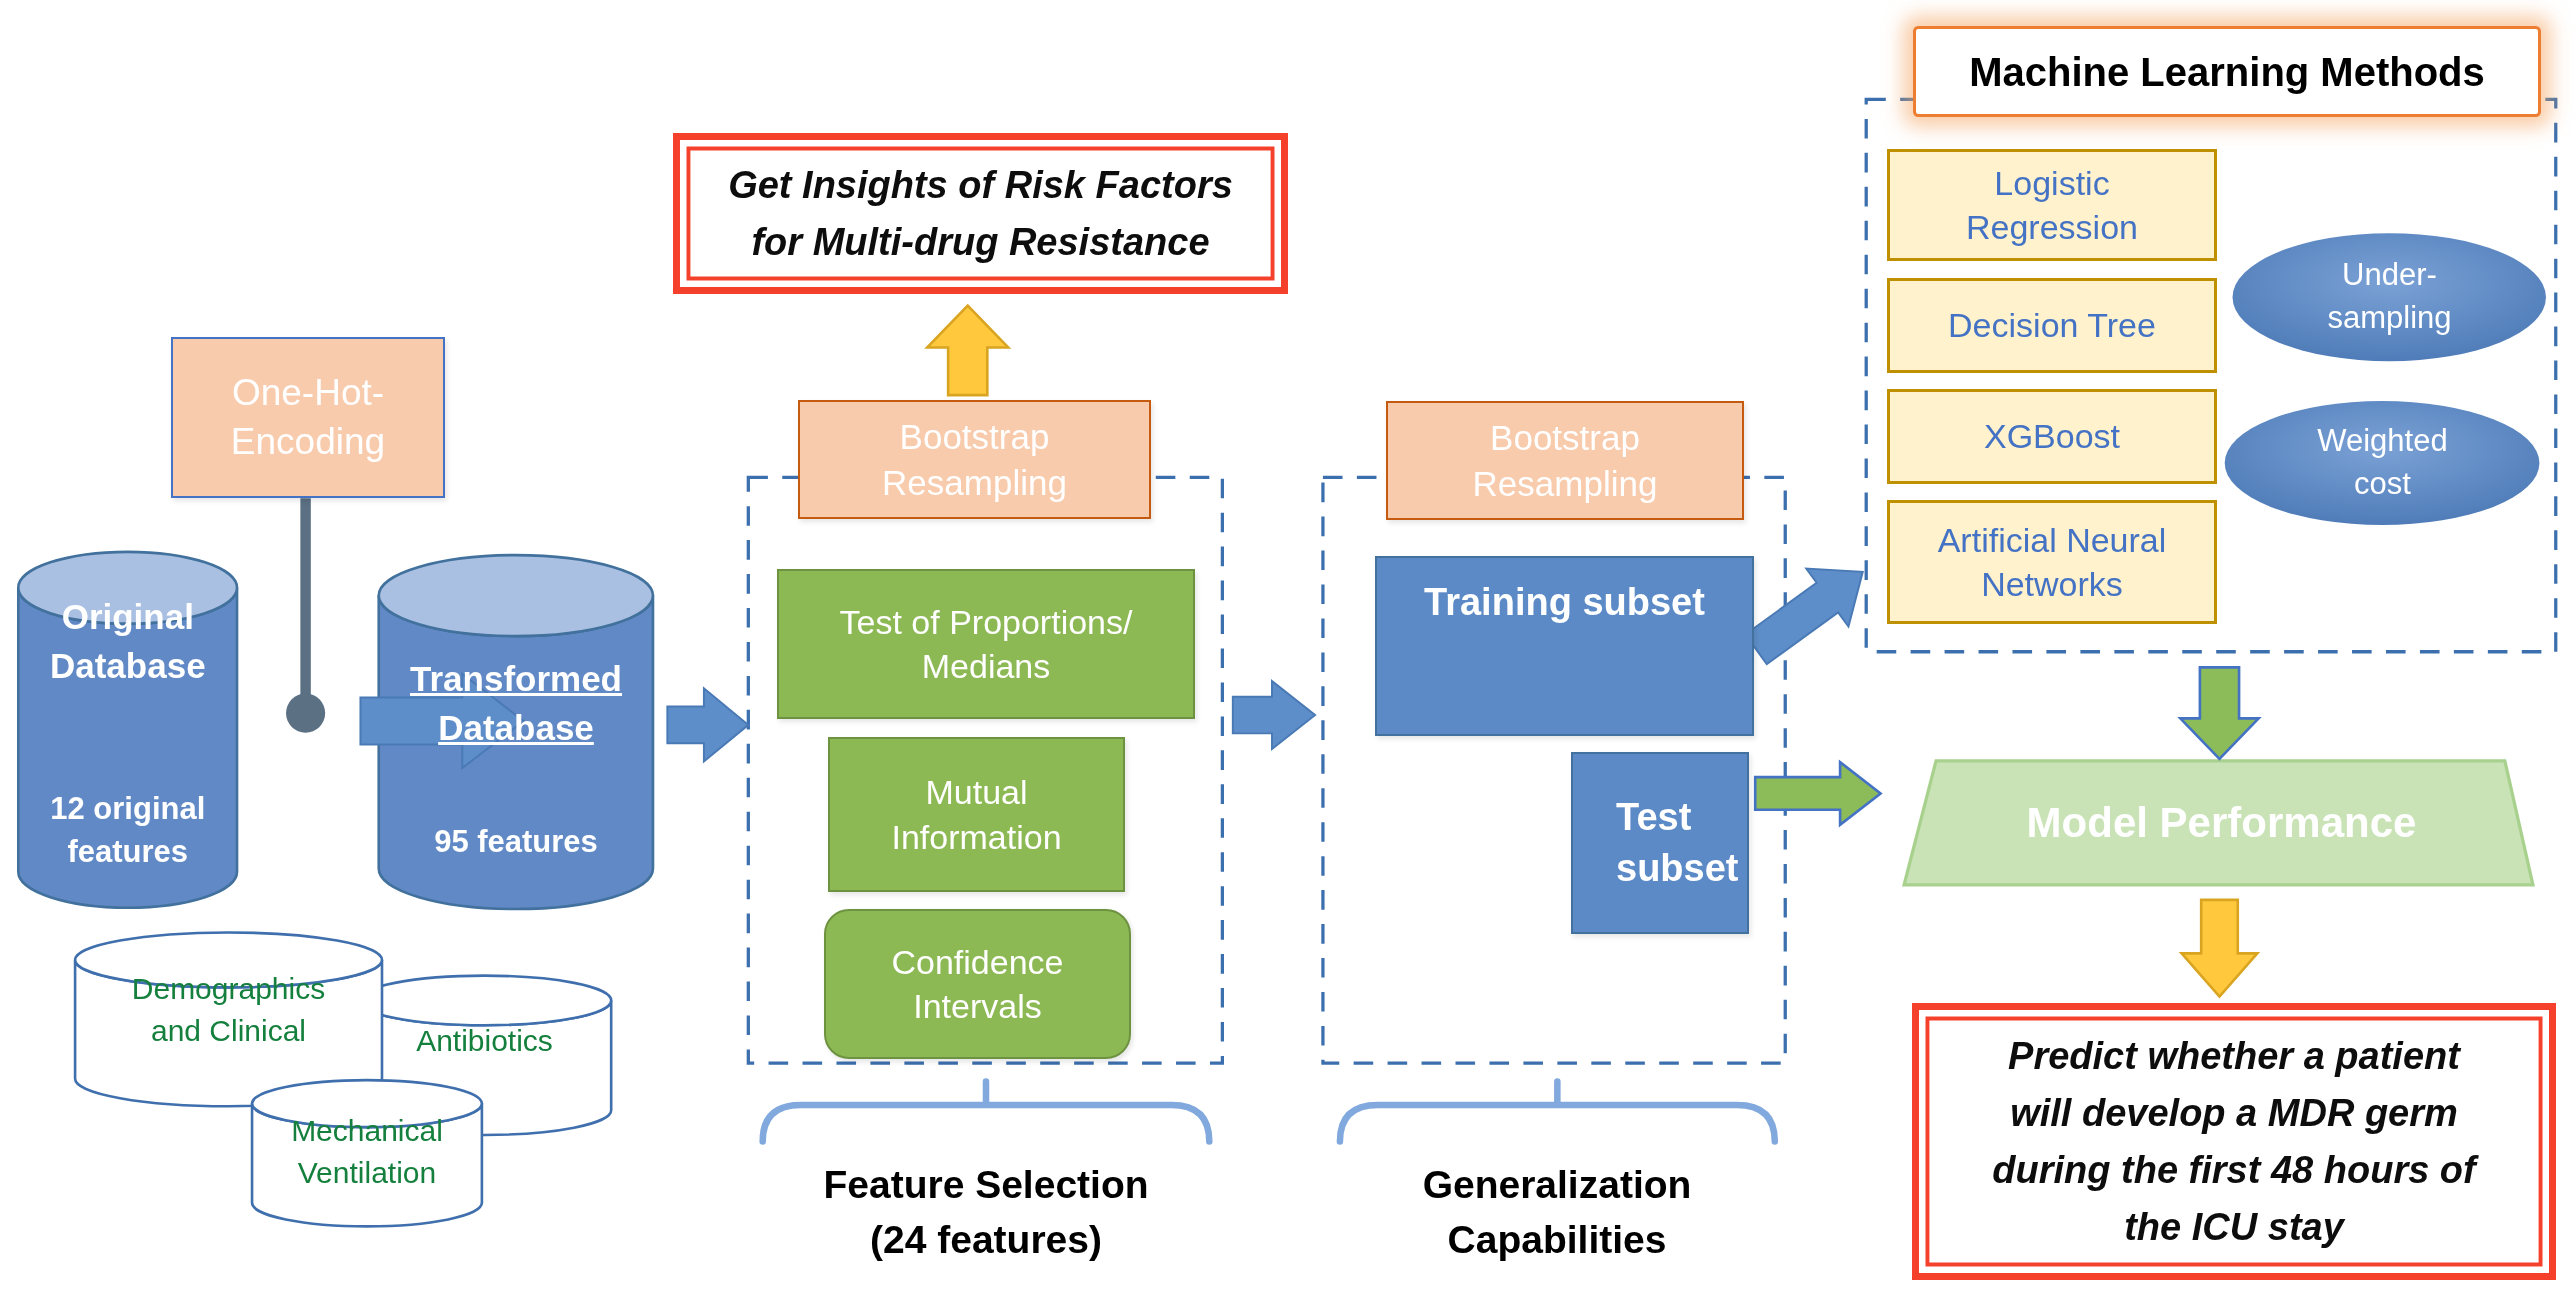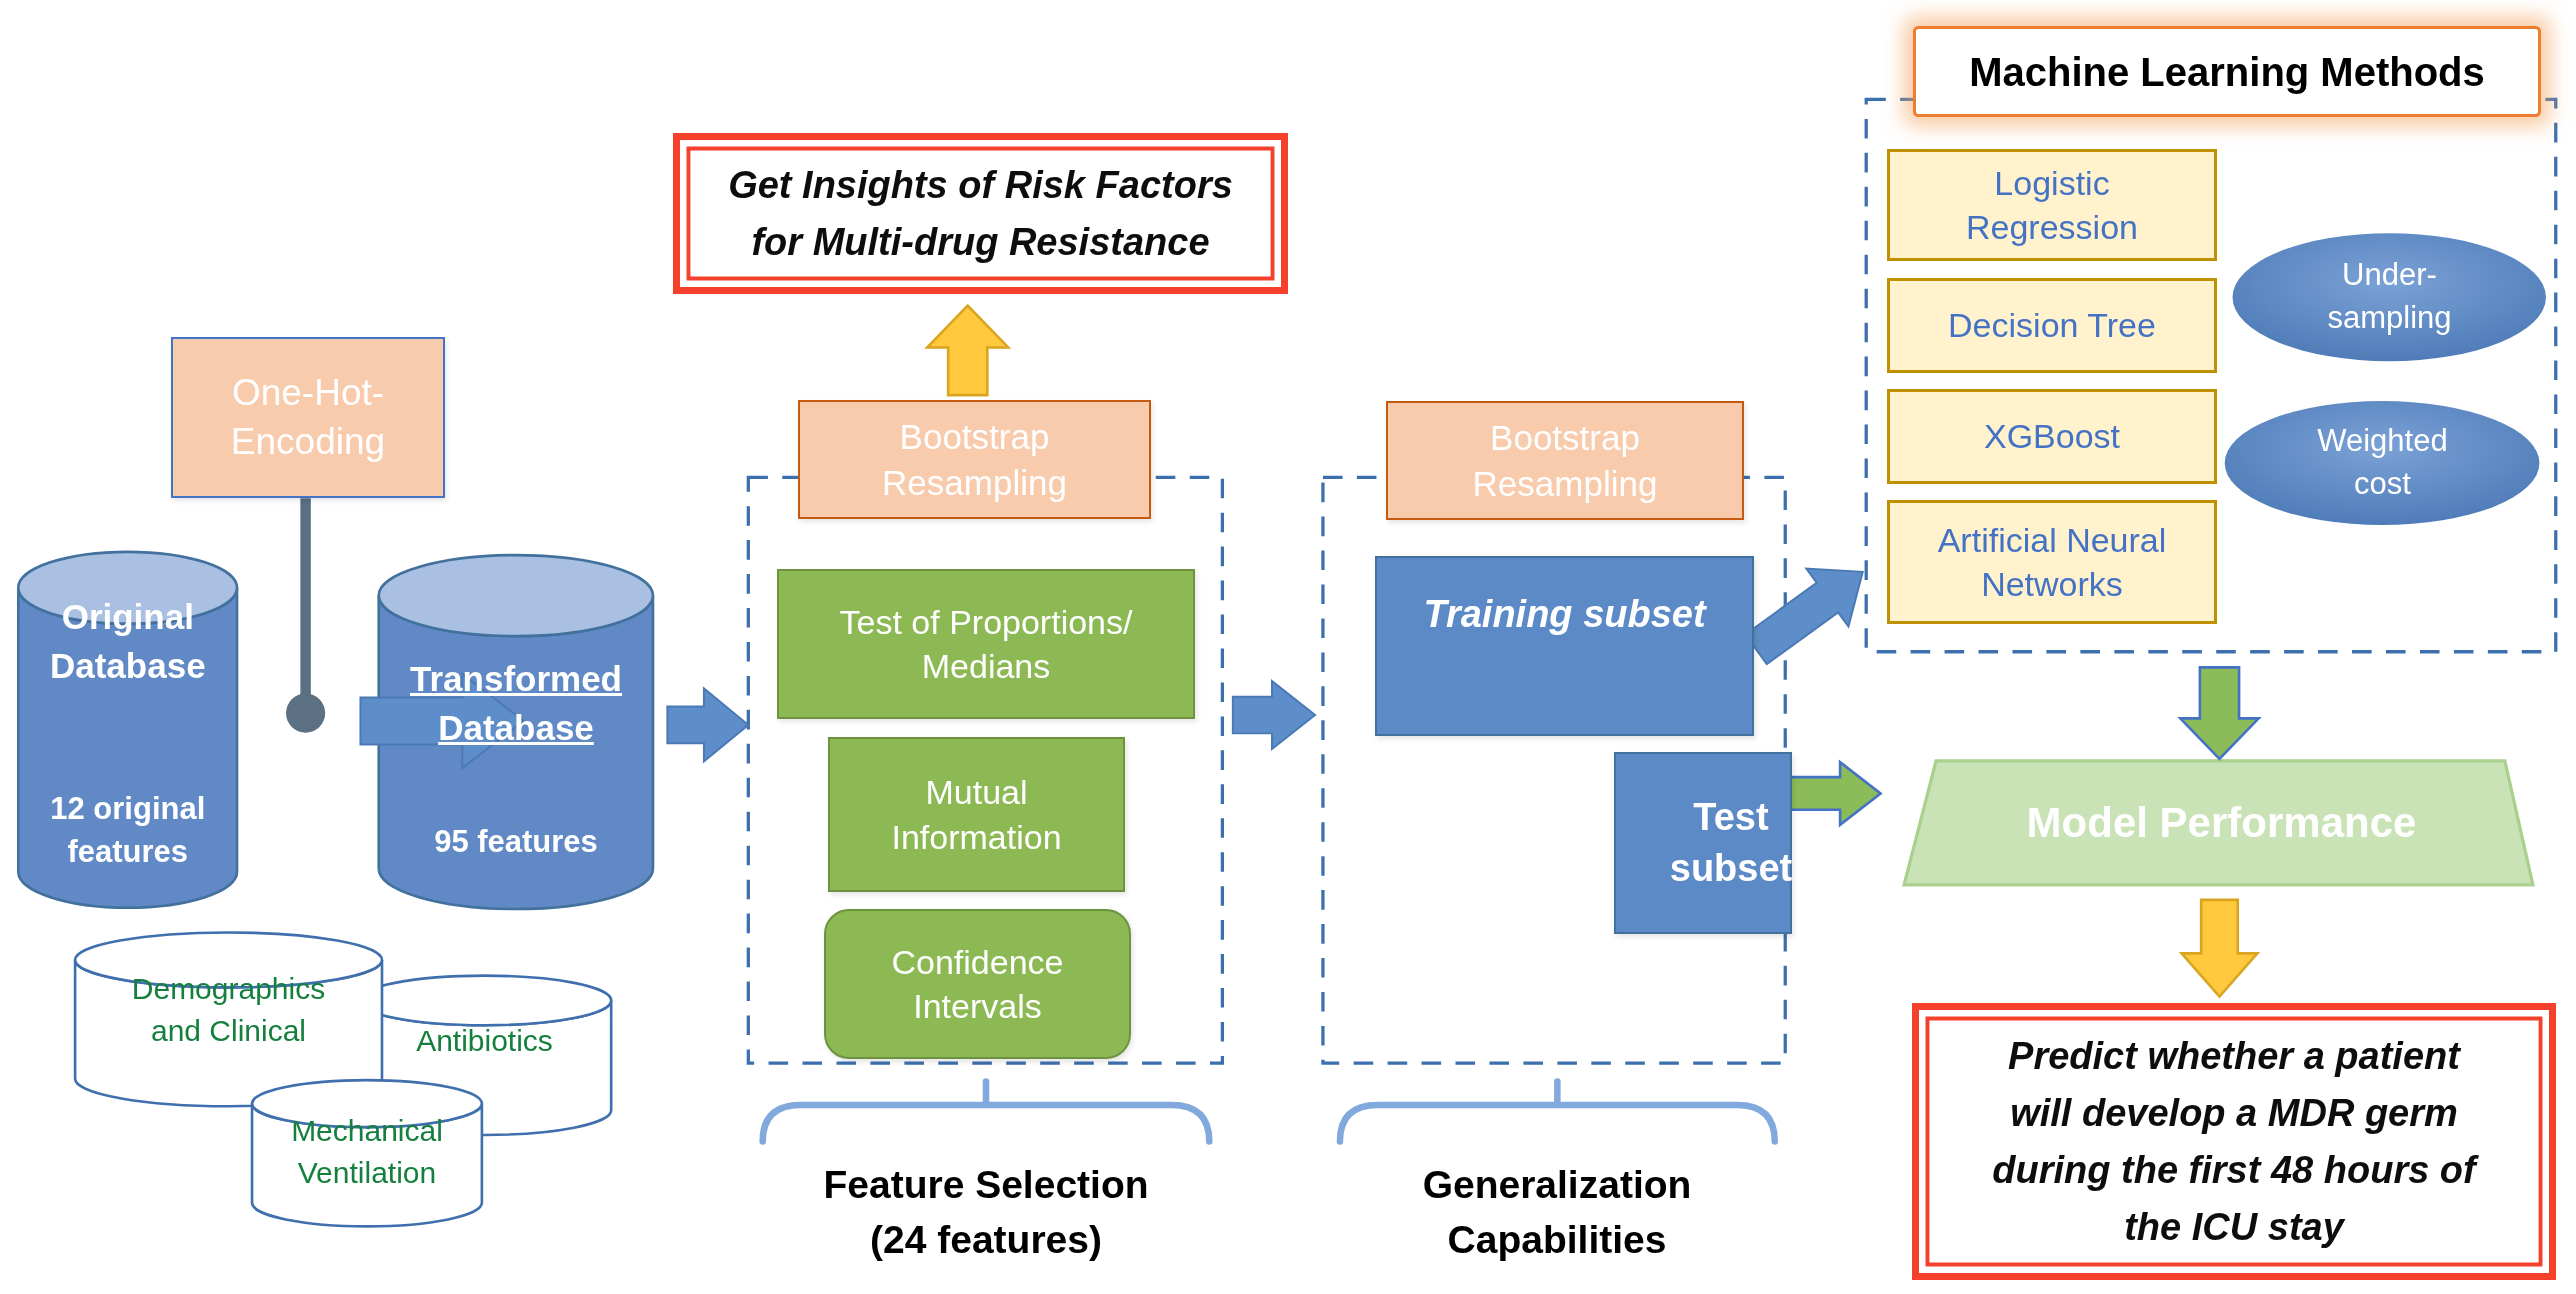--- a/index.html
+++ b/index.html
@@ -140,24 +140,24 @@
   <div class="label" style="left:725px;top:1157px;width:522px;">
     <span class="line">Feature Selection</span>
     <span class="line">(24 features)</span>
   </div>
 
   <div class="box peach" style="left:1386px;top:401px;width:358px;height:119px;border:2.6px solid #c55a11;font-size:35px;">
     <span class="line">Bootstrap</span>
     <span class="line">Resampling</span>
   </div>
 
-  <div class="box bluebox" style="left:1375px;top:556px;width:379px;height:180px;justify-content:flex-start;padding-top:32px;font-style:italic;">
+  <div class="box bluebox" style="left:1375px;top:556px;width:379px;height:180px;justify-content:flex-start;padding-top:20px;">
     <span class="line">Training subset</span>
   </div>
-  <div class="box bluebox" style="left:1571px;top:752px;width:178px;height:182px;align-items:center;padding-left:56px;text-align:left;line-height:1.35;margin-left:43px;">
+  <div class="box bluebox" style="left:1571px;top:752px;width:178px;height:182px;align-items:flex-start;padding-left:43px;text-align:left;line-height:1.35;">
     <span class="line">Test</span>
     <span class="line">subset</span>
   </div>
 
   <div class="label" style="left:1296px;top:1157px;width:522px;">
     <span class="line">Generalization</span>
     <span class="line">Capabilities</span>
   </div>
 
   <div class="box mltitle" style="left:1913px;top:26px;width:628px;height:91px;">

